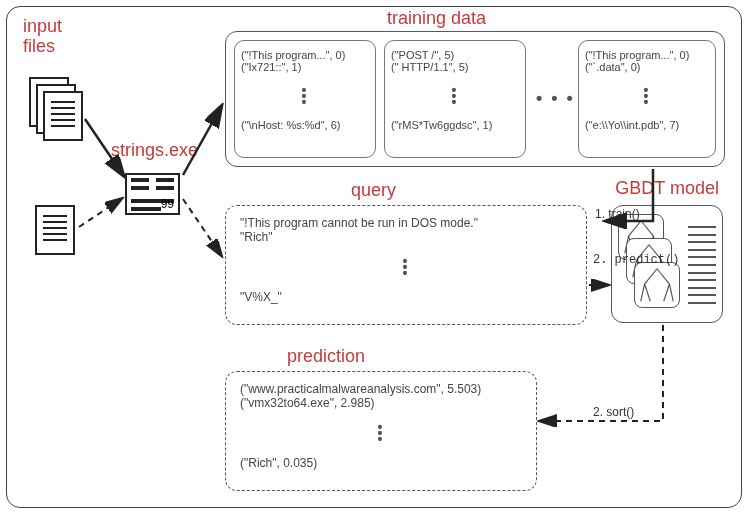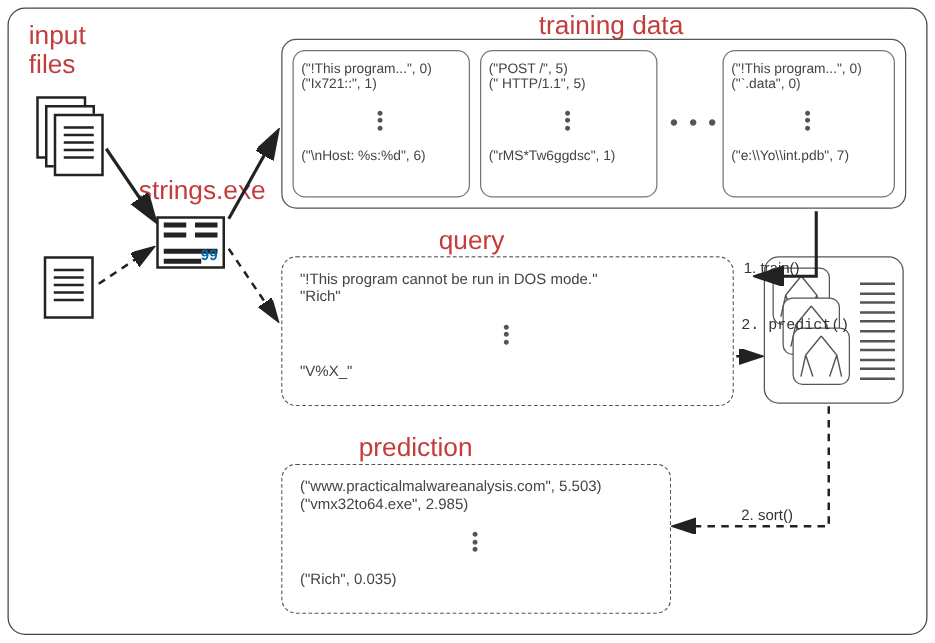--- a/index.html
+++ b/index.html
@@ -11,21 +11,21 @@
   position: relative;
   overflow: hidden;
 }
 .canvas {
   position: absolute;
   inset: 6px;
   border: 1.5px solid #444;
   border-radius: 14px;
 }
 .label {
-  font-size: 21px;
+  font-size: 18px;
   color: #c53b3b;
   position: absolute;
   line-height: 1.1;
 }
 .label-dark { color: #333; font-size: 12px; text-align: right; }
 .box {
   position: absolute;
   border: 1.5px solid #555;
   border-radius: 12px;
   background: #fff;
@@ -89,21 +89,21 @@
 .strings-icon .r {
   position: absolute; left: 4px; right: 4px; height: 4px; background: #222;
 }
 .strings-icon .r1 { top: 3px; width: 18px; left: 4px;}
 .strings-icon .r1b { top: 3px; width: 18px; right: 4px; left: auto;}
 .strings-icon .r2 { top: 11px; width: 18px; left: 4px;}
 .strings-icon .r2b { top: 11px; width: 18px; right: 4px; left: auto;}
 .strings-icon .r3 { top: 24px; }
 .strings-icon .r4 { top: 32px; width: 30px;}
 .strings-icon .q {
-  position:absolute; right:4px; bottom:2px; font-size:12px; font-weight:bold; color:#0369a1;
+  position:absolute; right:4px; bottom:2px; font-size:12px; font-weight:normal; color:#000000;
 }
 
 
 .gbdt-box {
   position: absolute;
   right: 18px; top: 198px;
   width: 112px; height: 118px;
   border: 1.5px solid #555; border-radius: 12px;
 }
 .tree {
@@ -124,23 +124,24 @@
 .arrow { position:absolute; stroke:#222; fill:none; }
 </style>
 </head>
 <body>
 
 <div class="canvas">
 
   <div class="label" style="left:16px; top:10px; white-space:pre;">input
 files</div>
   <div class="label" style="left:104px; top:134px;text-align:right;">strings.exe</div>
-  <div class="label" style="left:380px; top:2px;margin-left:44px;">training data</div>
+  <div class="label" style="left:380px; top:2px;">training data</div>
   <div class="label" style="left:344px; top:174px;">query</div>
   <div class="label" style="left:280px; top:340px;">prediction</div>
+  <div class="label" style="right:22px; top:172px;">GBDT model</div>
 
   <div class="files">
     <div class="file f1"></div>
     <div class="file f2"></div>
     <div class="file f3"></div>
   </div>
   <div class="file-single"></div>
 
   <div class="strings-icon">
     <div class="r r1"></div>

